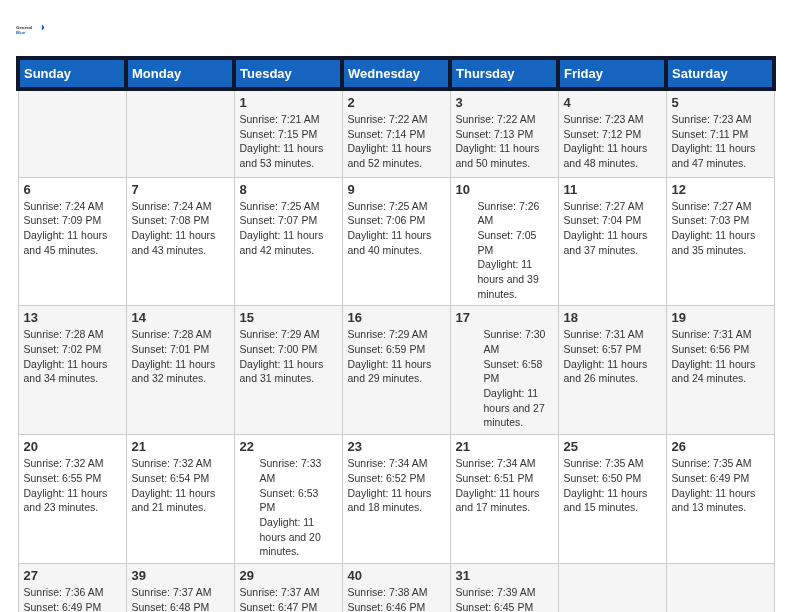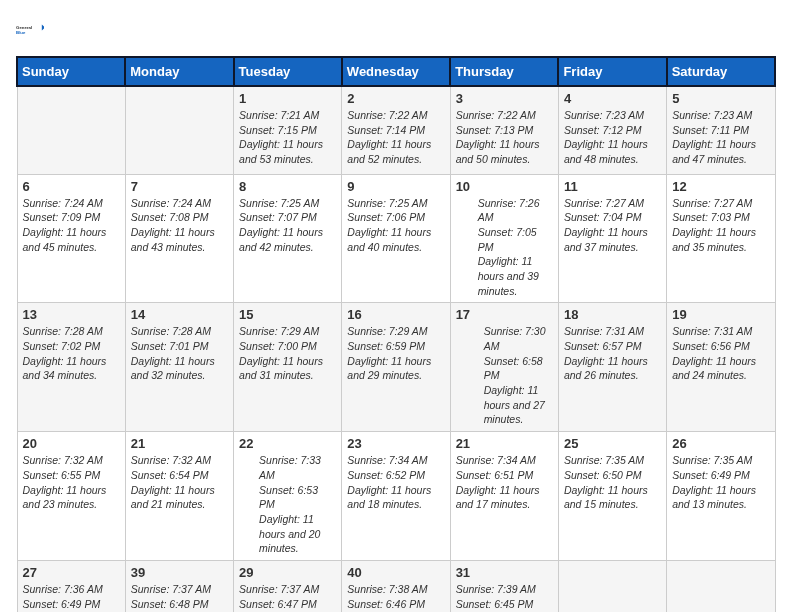--- a/index.html
+++ b/index.html
@@ -41,21 +41,21 @@
       width: 100%;
       border-collapse: collapse;
       table-layout: fixed;
     }
     thead th {
       background-color: #1565c0;
       color: #fff;
       padding: 6px 4px;
       font-size: 13px;
       font-weight: bold;
-      border: 2px solid #0f172a;
+      border: 4px solid #0f172a;
       text-align: left;
     }
     tbody td {
       border: 1px solid #ccc;
       vertical-align: top;
       padding: 4px 5px;
       font-size: 11px;
       color: #333;
       height: 88px;
     }
@@ -67,21 +67,20 @@
     }
     .day-number {
       font-size: 13px;
       font-weight: bold;
       display: block;
       margin-bottom: 2px;
     }
     .cell-content {
       font-size: 10.5px;
       line-height: 1.4;
-      font-style: italic;
     }
   </style>
 </head>
 <body>
 
 <div class="header">
   <div class="logo">
     <svg class="logo-icon" viewBox="0 0 90 40" width="90">
   <text x="0" y="18" font-size="14" font-weight="bold" fill="#333">General</text>
   <polygon points="83,2 93,12 83,22" fill="#1565c0"></polygon>

